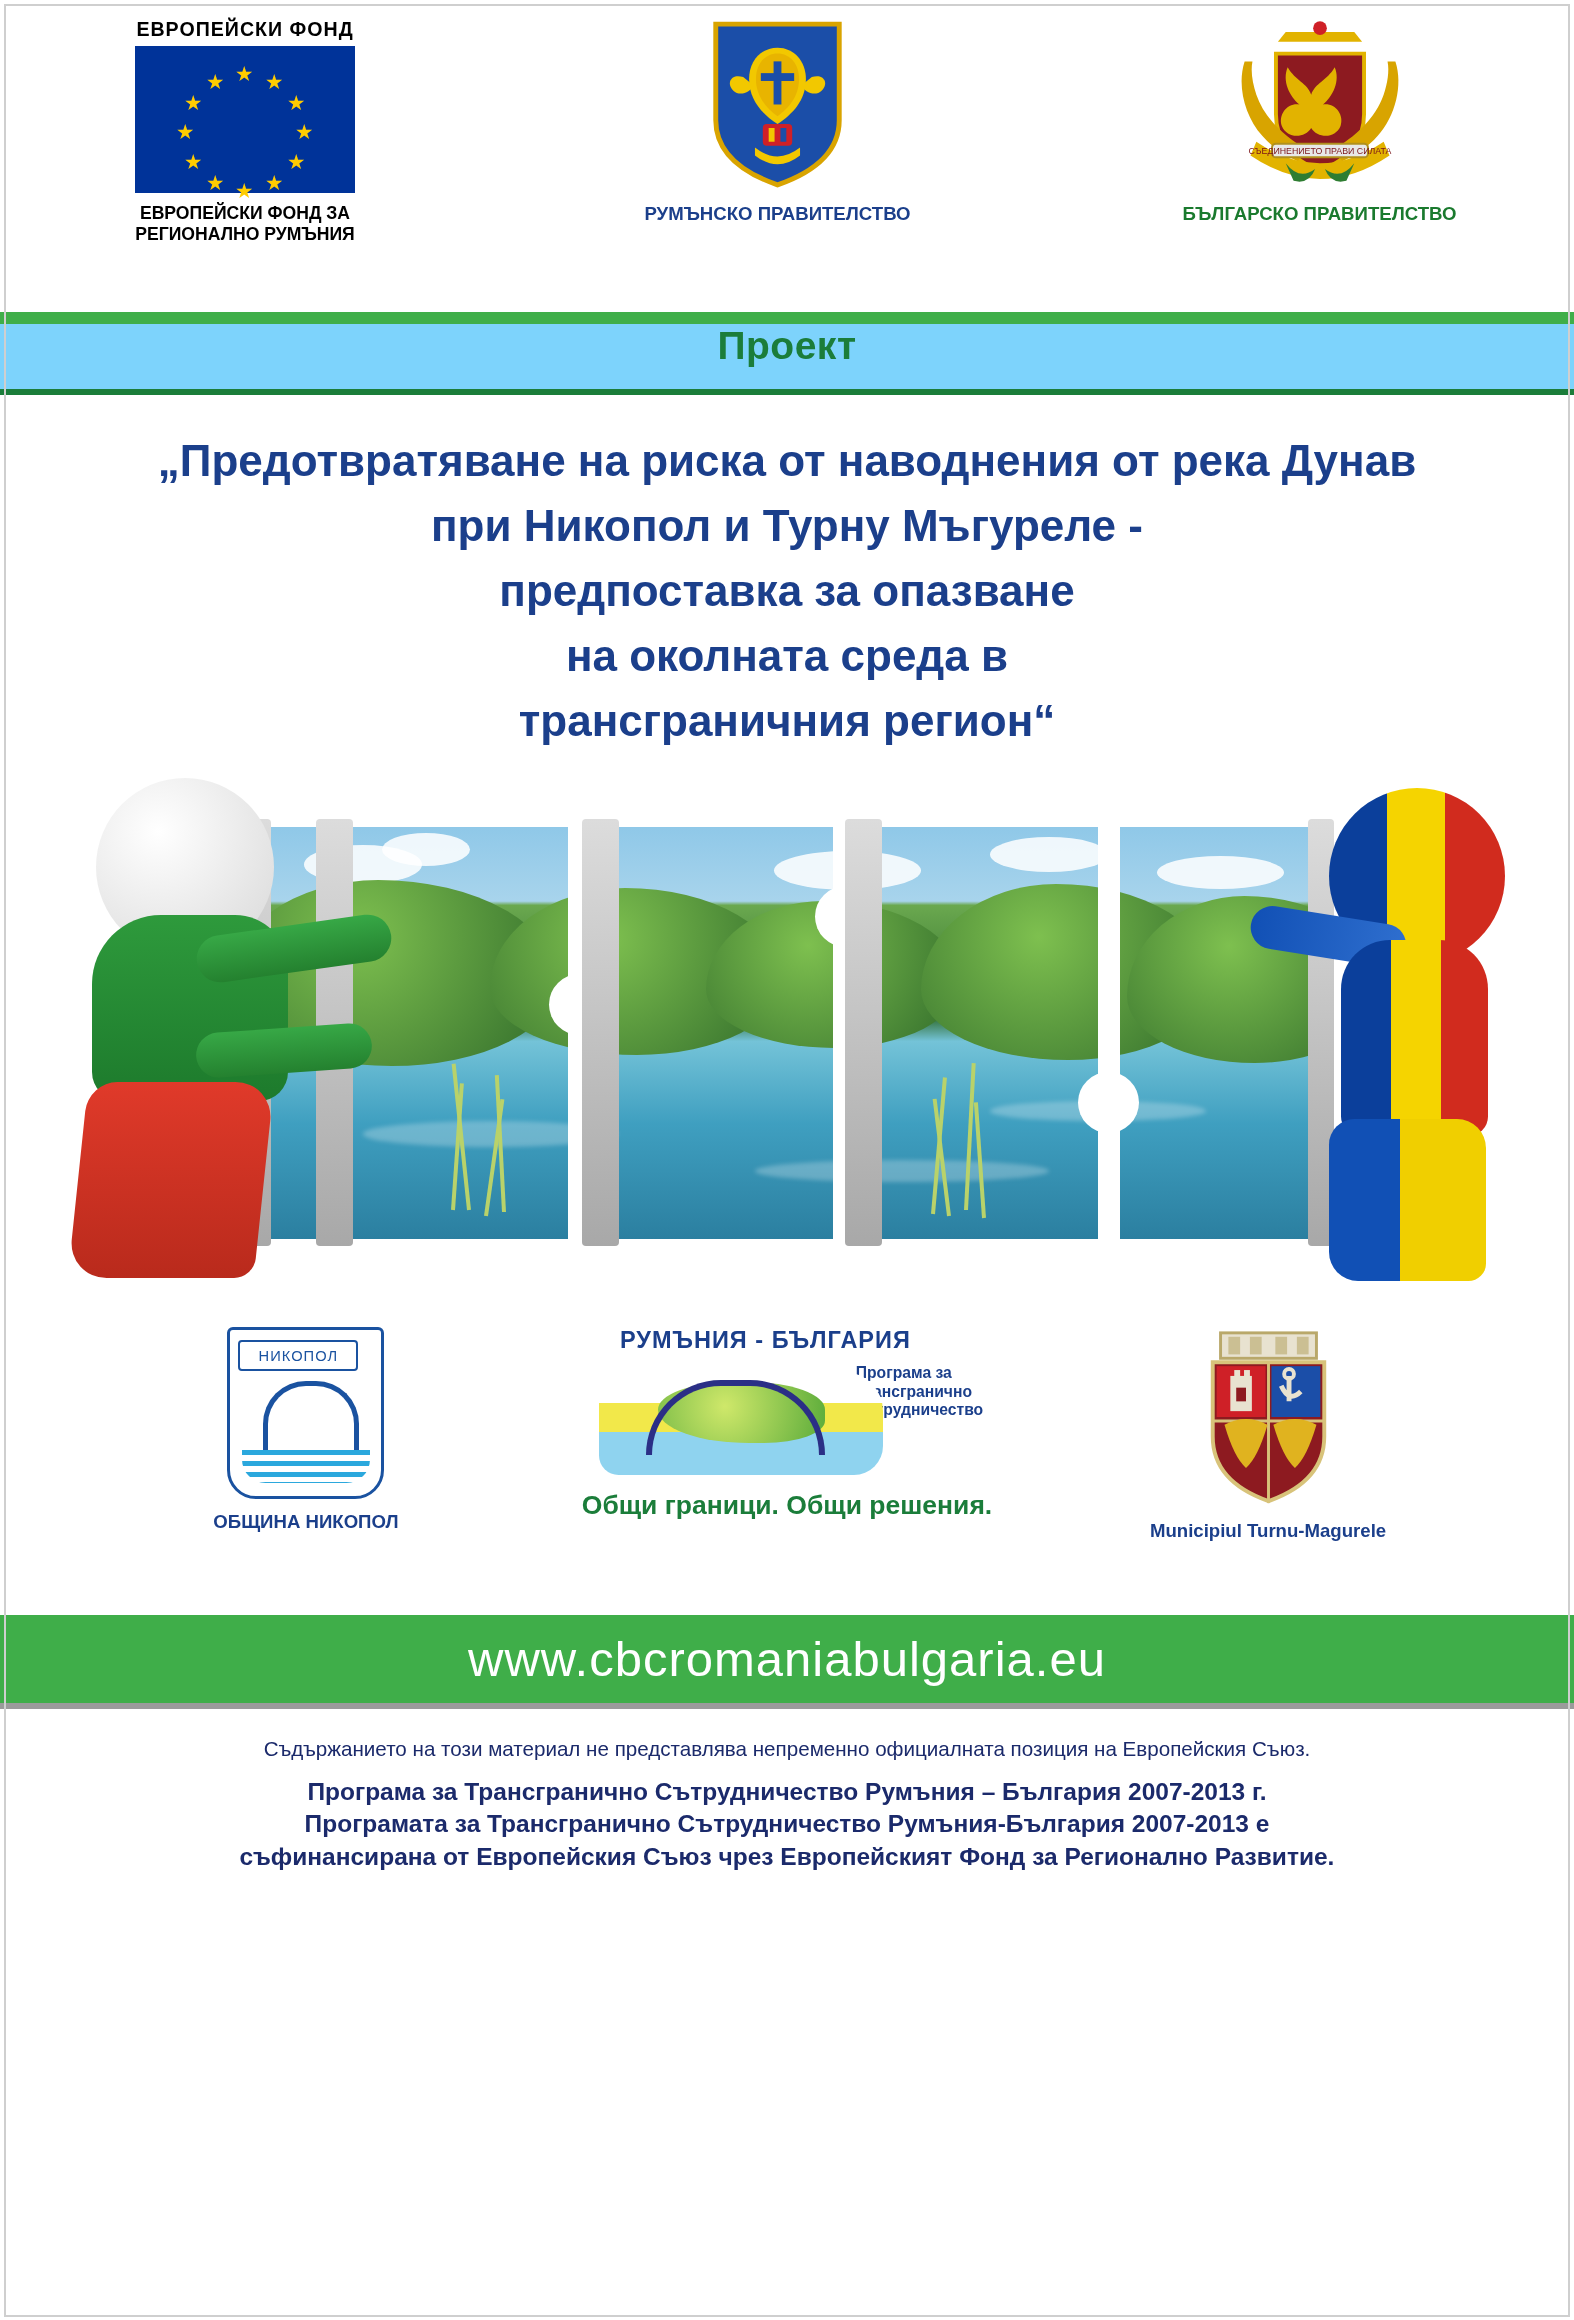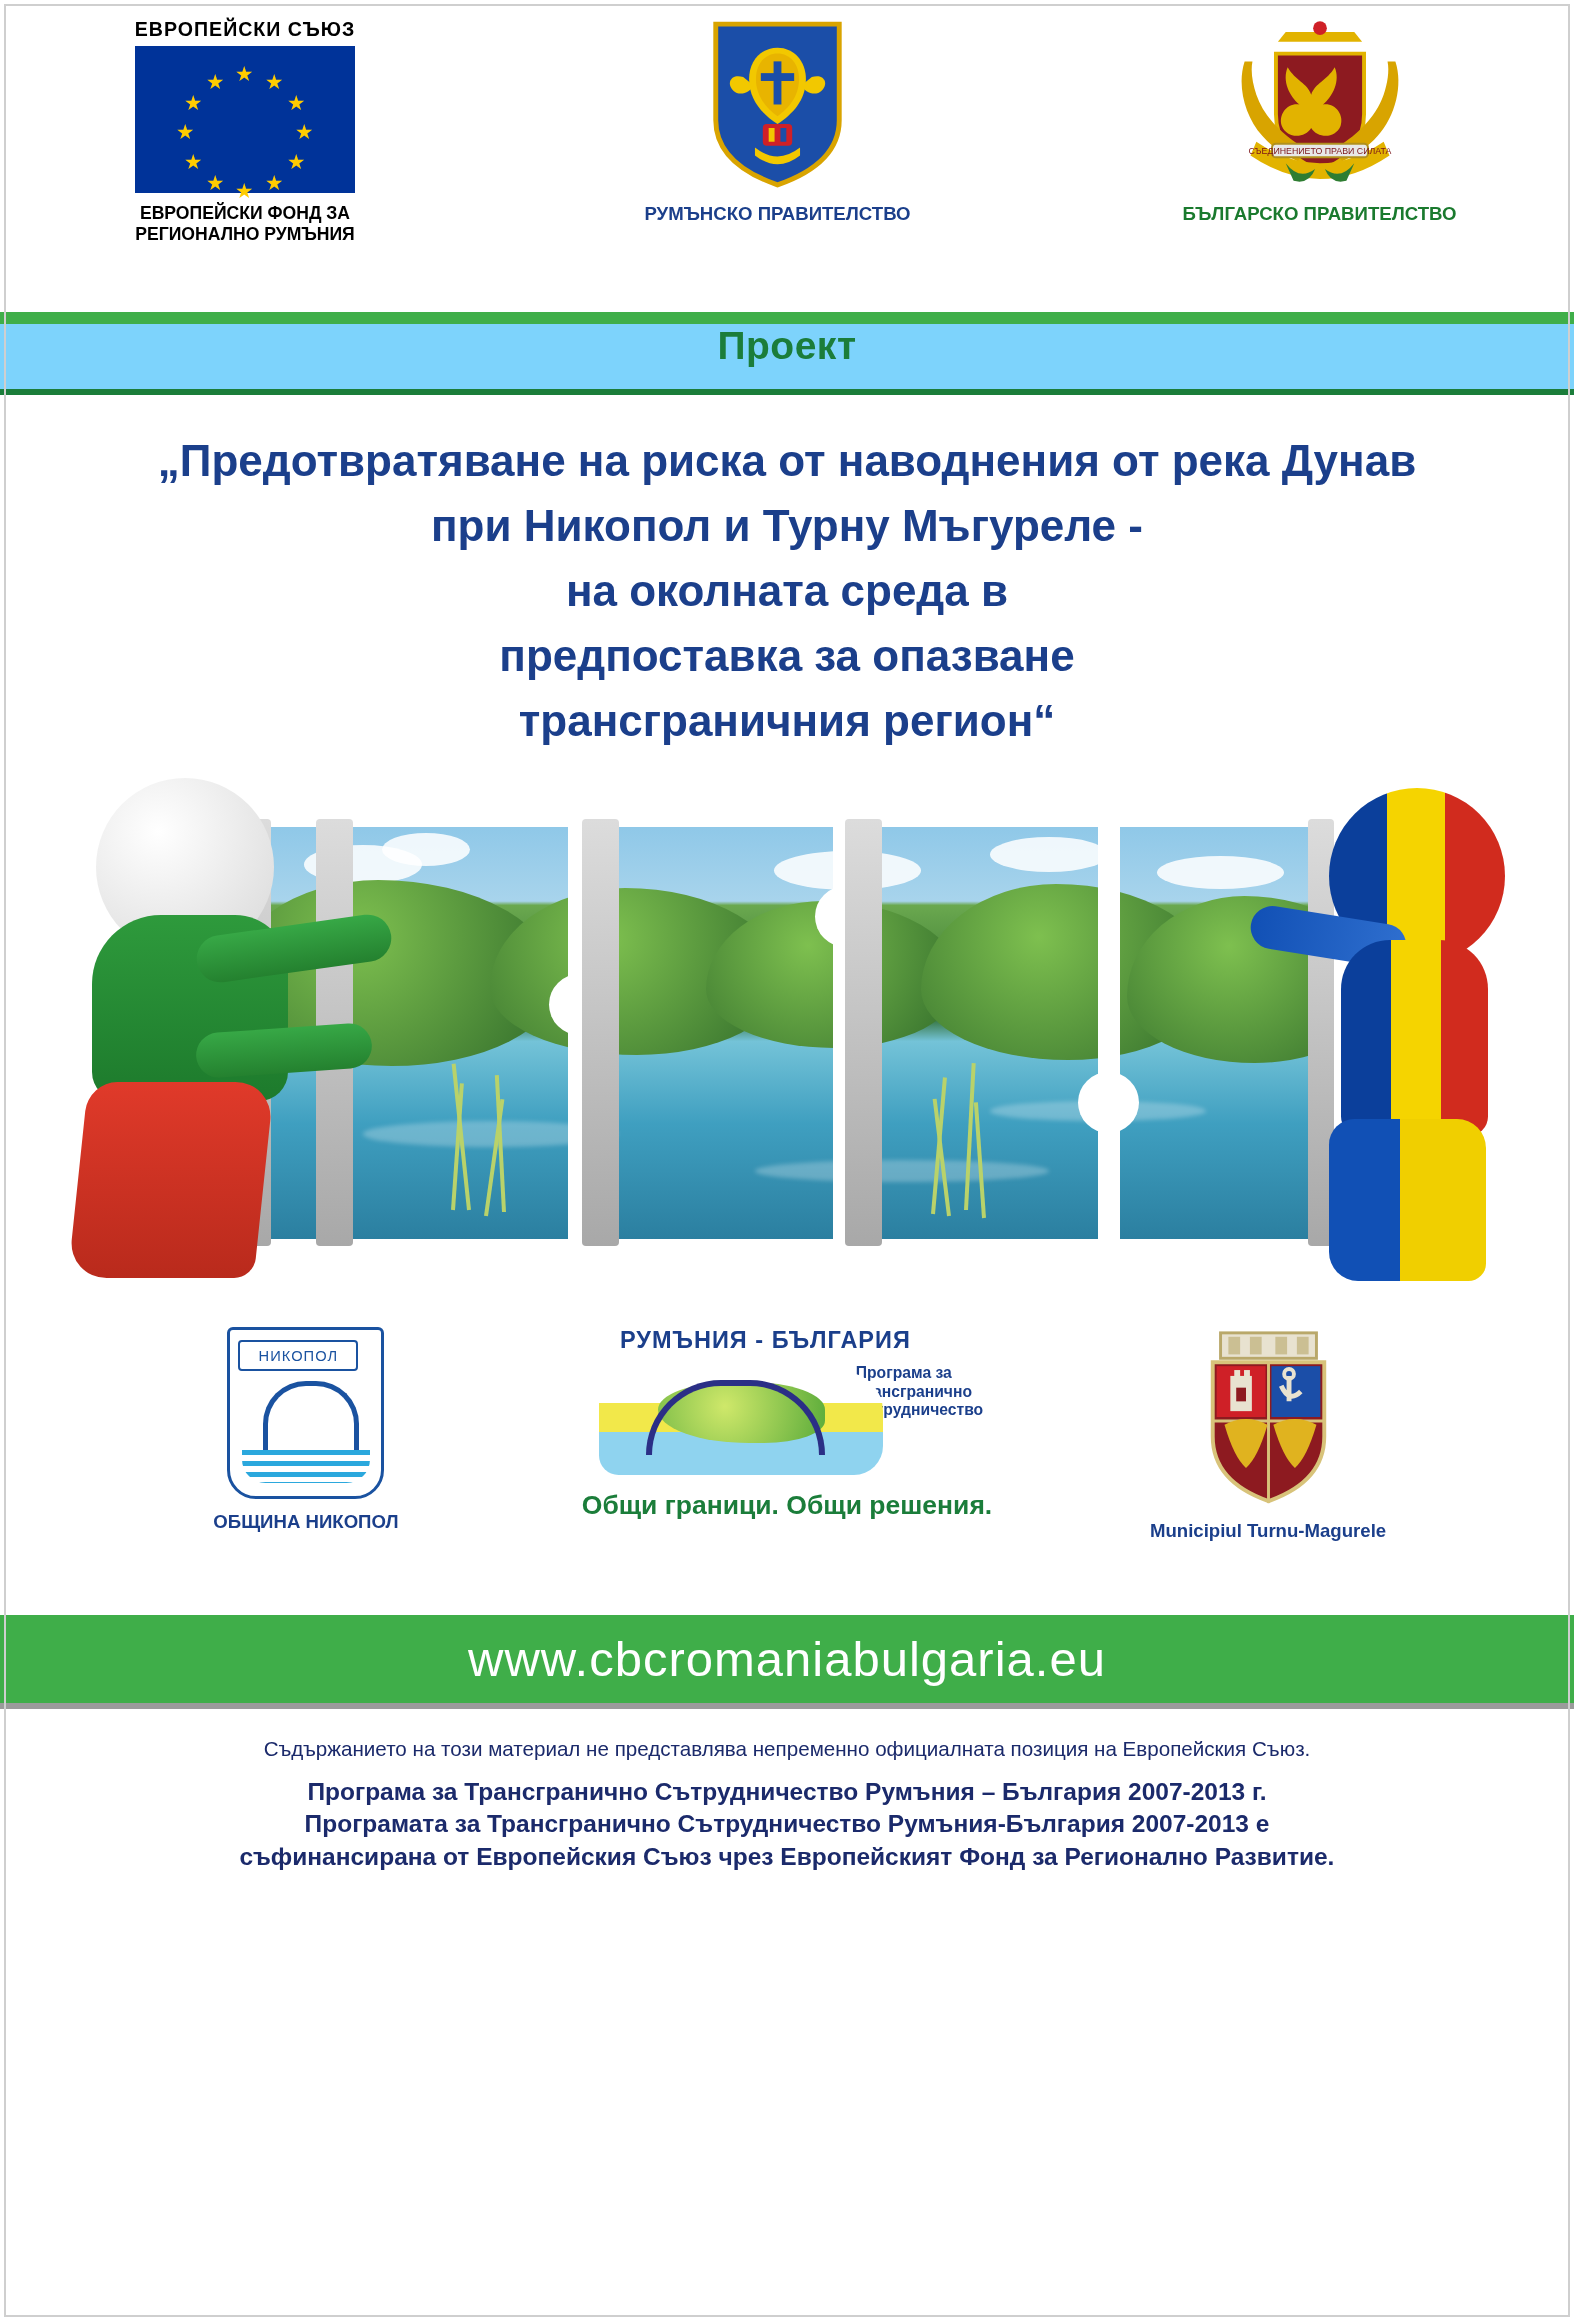--- a/index.html
+++ b/index.html
@@ -472,21 +472,21 @@
   }
 </style>
 </head>
 <body>
 
 <div class="poster">
 
   <div class="header">
 
     <div class="header-cell eu">
-      <div class="eu-caption-top">ЕВРОПЕЙСКИ СЪЮЗ</div>
+      <div class="eu-caption-top">ЕВРОПЕЙСКИ ФОНД</div>
       <div class="eu-flag">
         <span class="eu-star" style="left:99px; top:17.6px;">★</span>
         <span class="eu-star" style="left:129px; top:25.5px;">★</span>
         <span class="eu-star" style="left:151px; top:47px;">★</span>
         <span class="eu-star" style="left:159px; top:76px;">★</span>
         <span class="eu-star" style="left:151px; top:106px;">★</span>
         <span class="eu-star" style="left:129px; top:127px;">★</span>
         <span class="eu-star" style="left:99px; top:135px;">★</span>
         <span class="eu-star" style="left:70px; top:127px;">★</span>
         <span class="eu-star" style="left:48px; top:106px;">★</span>
@@ -541,22 +541,22 @@
   </div>
 
   <div class="green-rule"></div>
   <div class="yellow-band">
     <div class="band-text">Проект</div>
   </div>
 
   <div class="title-block">
     <div class="title-line">„Предотвратяване на риска от наводнения от река Дунав</div>
     <div class="title-line">при Никопол и Турну Мъгуреле -</div>
+    <div class="title-line">предпоставка за опазване</div>
     <div class="title-line">на околната среда в</div>
-    <div class="title-line">предпоставка за опазване</div>
     <div class="title-line">трансграничния регион“</div>
   </div>
 
   <div class="illustration">
 
     <div class="puzzle-photo">
       <div class="photo-cloud" style="left:59px; top:17.6px; width:118px; height:39px;"></div>
       <div class="photo-cloud" style="left:137px; top:5.9px; width:88px; height:33px;"></div>
       <div class="photo-cloud" style="left:529px; top:23.5px; width:147px; height:39px;"></div>
       <div class="photo-cloud" style="left:745px; top:9.8px; width:118px; height:35px;"></div>

